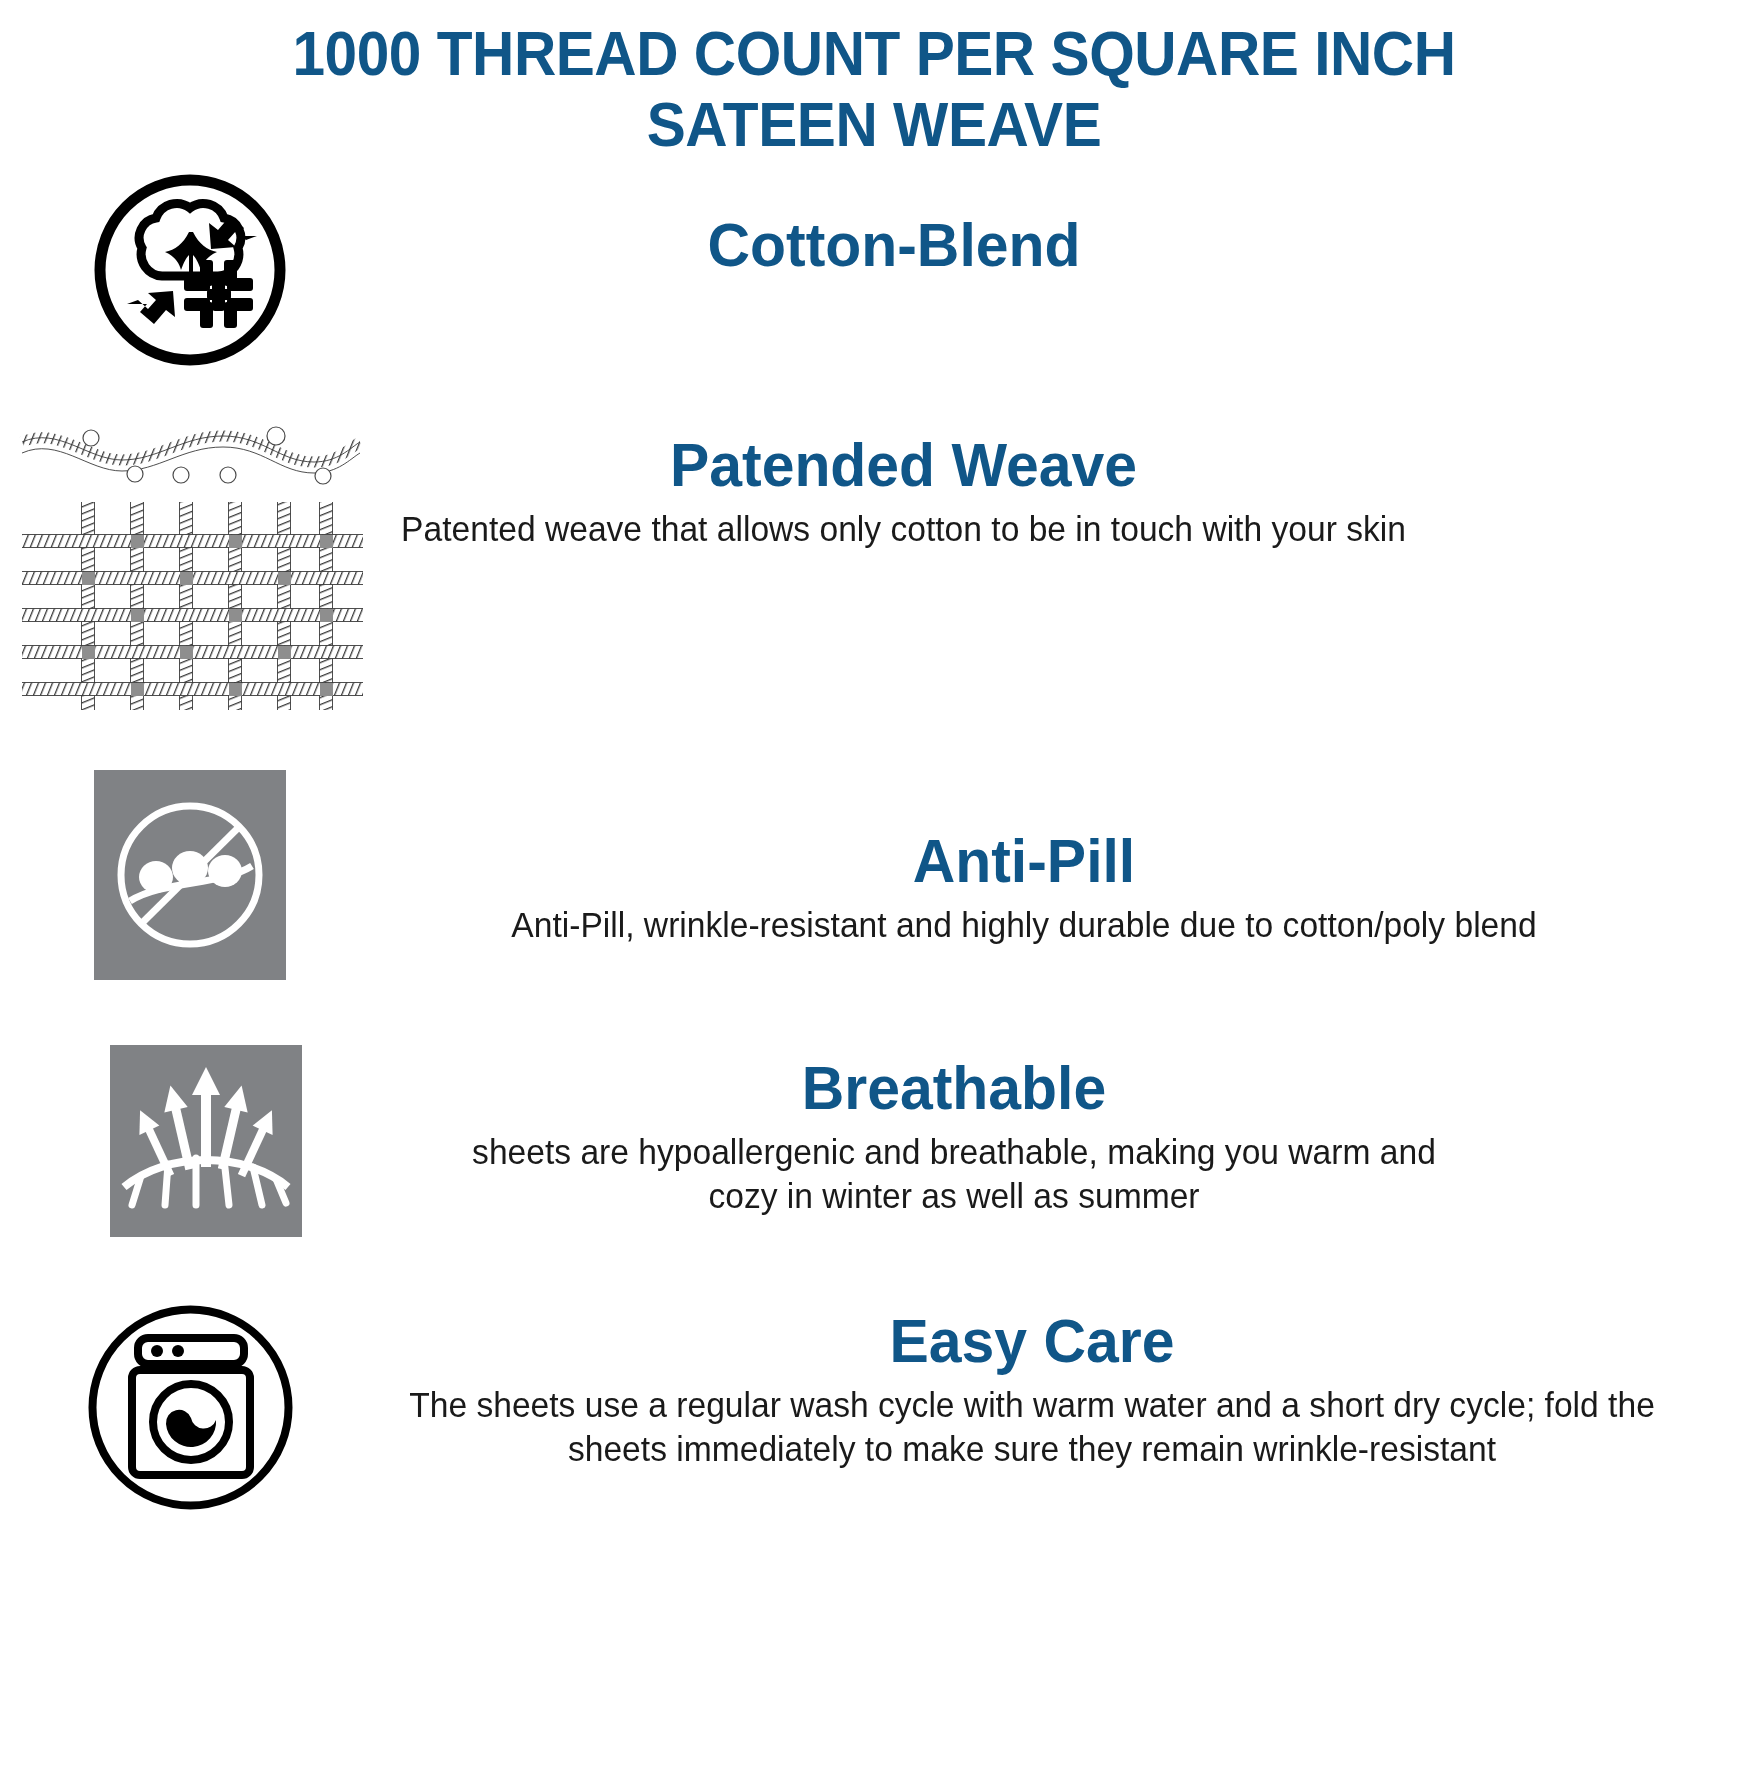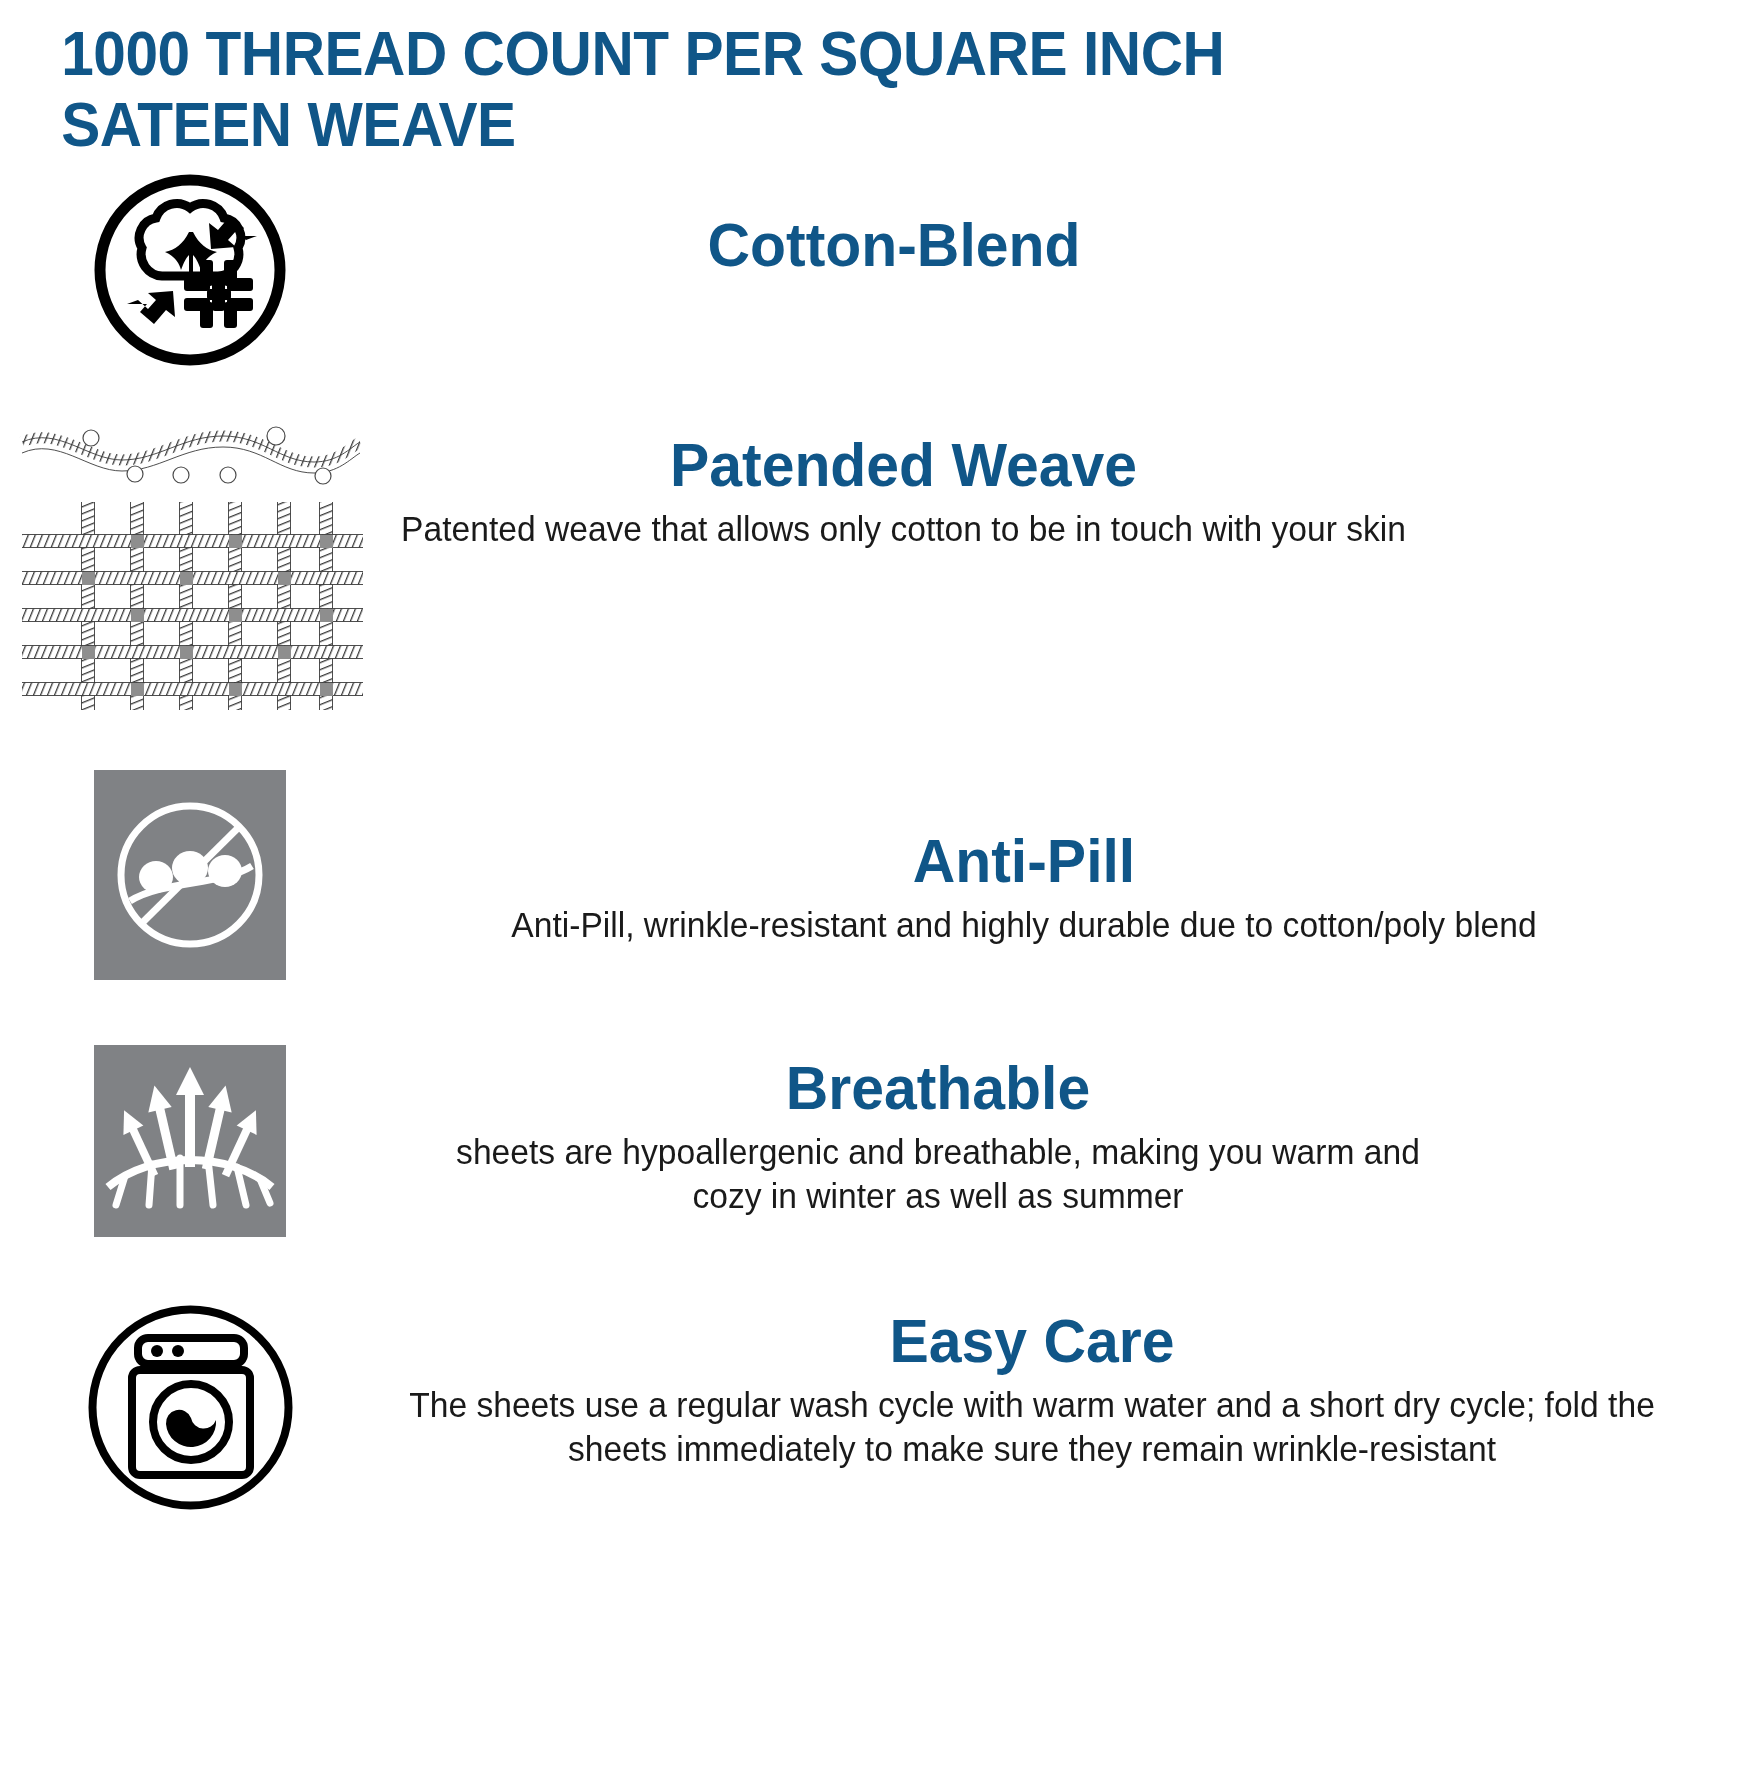--- a/index.html
+++ b/index.html
@@ -11,20 +11,21 @@
     width: 1748px;
     height: 1768px;
     font-family: "Liberation Sans", sans-serif;
     color: #000000;
     position: relative;
     overflow: hidden;
   }
 
   
   .title-block {
+    text-align: center;
     padding-top: 18px;
   }
   .title-line {
     color: #105688;
     font-family: "Liberation Sans Narrow", "Liberation Sans", sans-serif;
     font-weight: bold;
     font-size: 63px;
     line-height: 1.12;
     letter-spacing: -0.5px;
     transform: scaleX(0.93);
@@ -63,21 +64,21 @@
     font-size: 35px;
     line-height: 1.25;
     margin: 10px 0 0 0;
     transform: scaleX(0.96);
   }
 
   
   .row-cotton     { position:absolute; left:0;  top:170px;  width:1748px; }
   .row-weave      { position:absolute; left:0;  top:420px;  width:1497px; }
   .row-antipill   { position:absolute; left:0;  top:770px;  width:1748px; }
-  .row-breathable { position:absolute; left:0;  top:1045px; width:1533px;gap:43px; }
+  .row-breathable { position:absolute; left:16px;  top:1045px; width:1533px;gap:43px; }
   .row-easycare   { position:absolute; left:0;  top:1300px; width:1748px; }
 
   .row-cotton .icon-cell     { width: 360px; padding-left: 10px; }
   .row-weave .icon-cell      { width: 360px; padding-left: 10px; }
   .row-antipill .icon-cell   { width: 360px; padding-left: 10px; }
   .row-breathable .icon-cell { width: 360px; padding-left: 10px; }
   .row-easycare .icon-cell   { width: 360px; padding-left: 10px; }
 
   .row-cotton .text-cell     { padding-top: 42px;  padding-right: 330px; }
   .row-weave .text-cell      { padding-top: 12px;  padding-right: 60px;  }

